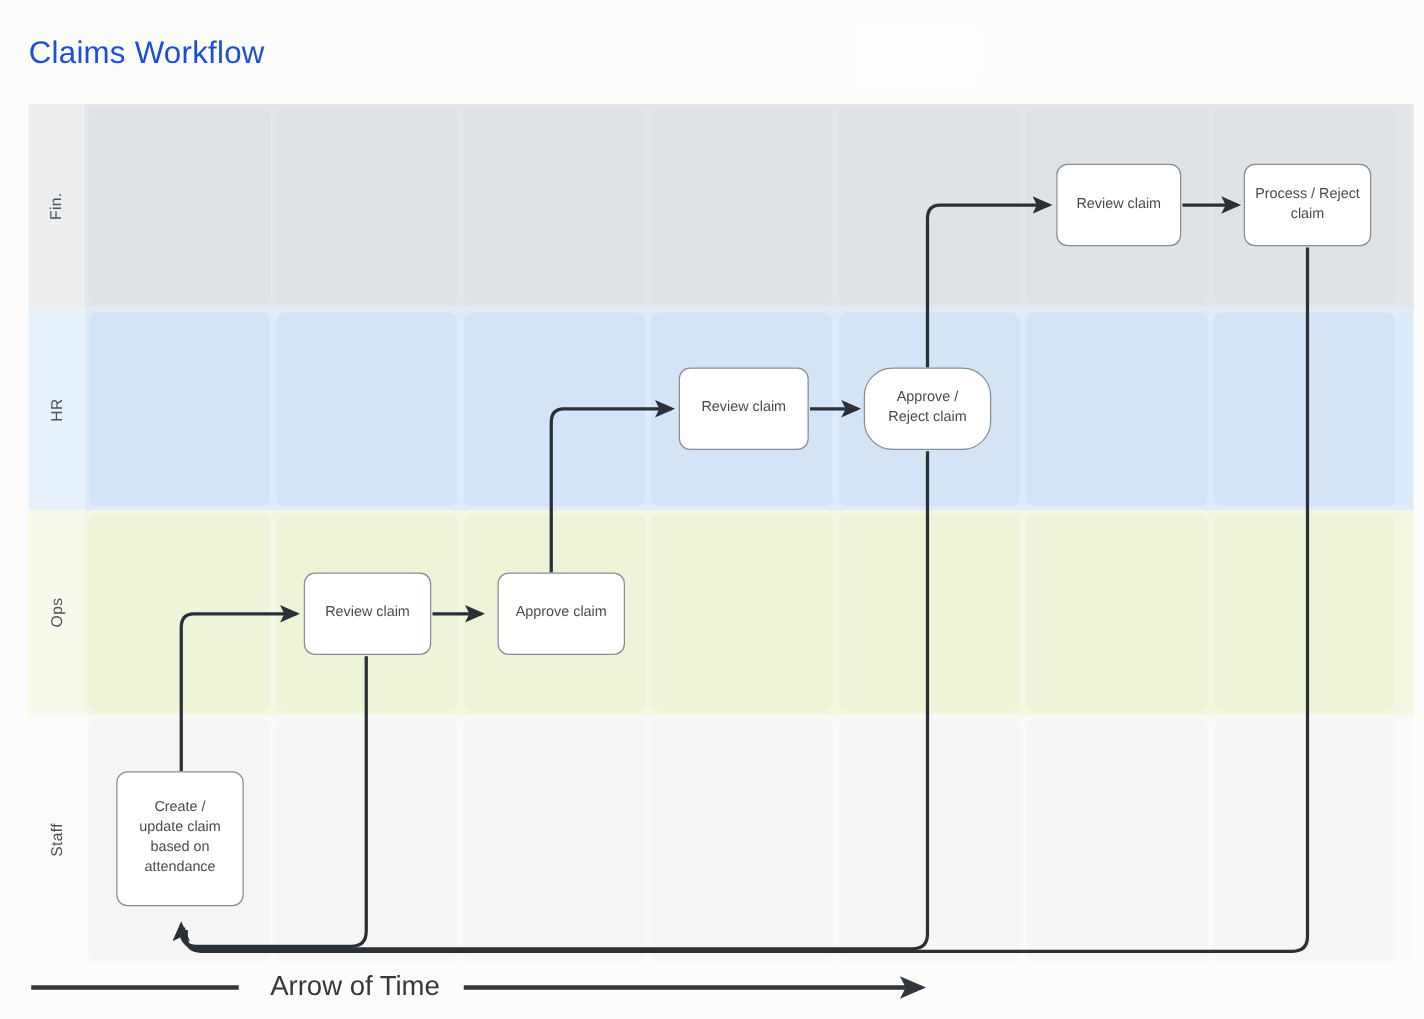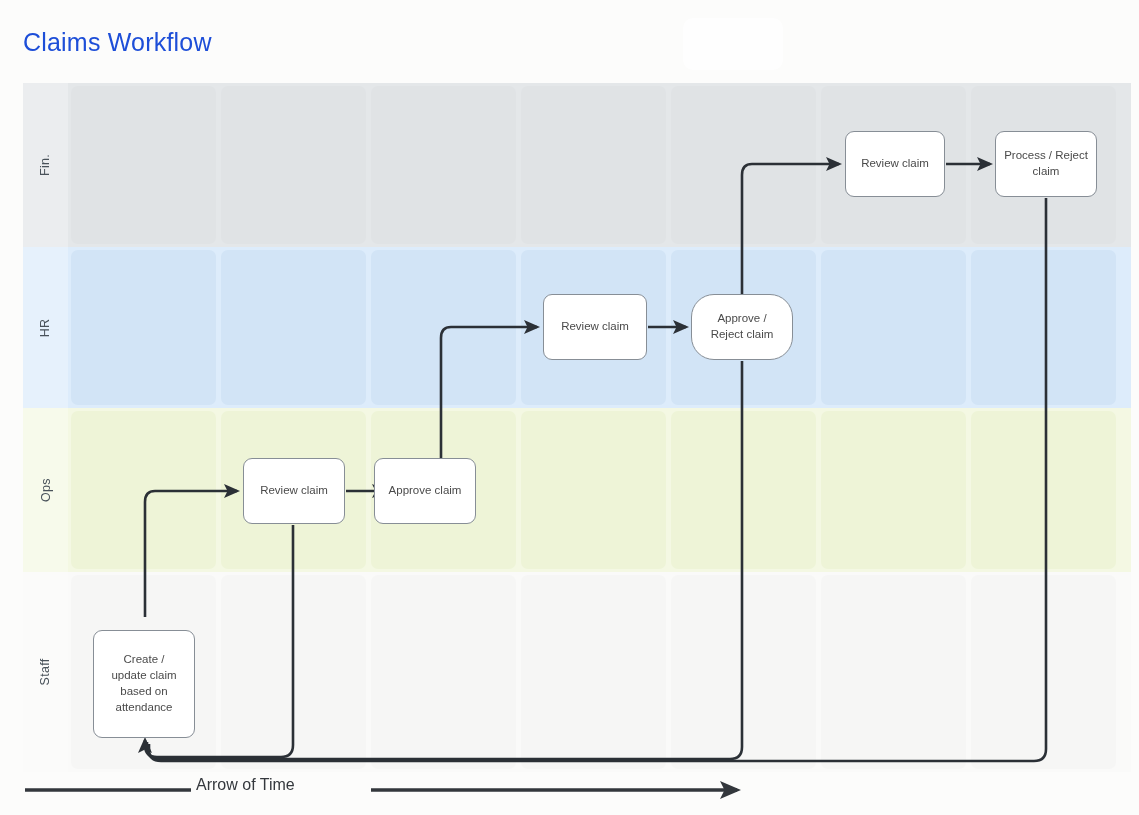--- a/index.html
+++ b/index.html
@@ -42,35 +42,35 @@
   .lane-ops  .cell{background:#eef4d7;}
   .lane-staff .cell{background:#f6f6f5;}
   
   .node{
     position:absolute;box-sizing:border-box;
     background:#ffffff;border:1.5px solid #878e96;border-radius:9px;
     display:flex;align-items:center;justify-content:center;text-align:center;
     font-size:11.5px;line-height:1.38;color:#4a4a4a;
     box-shadow:0 0 0 0 transparent;
   }
-  #n-staff-create{left:93px;top:617px;width:102px;height:108px;padding:0 15px;margin-top:13px;}
+  #n-staff-create{left:93px;top:617px;width:102px;height:108px;padding:0 15px;}
   #n-ops-review  {left:243px;top:458px;width:102px;height:66px;padding:0 10px;}
-  #n-ops-approve {left:374px;top:458px;width:102px;height:66px;padding:0 10px;justify-content:center;}
+  #n-ops-approve {left:398px;top:458px;width:102px;height:66px;padding:0 10px;justify-content:center;}
   #n-hr-review   {left:543px;top:294px;width:104px;height:66px;padding:0 10px;}
   #n-hr-approve  {left:691px;top:294px;width:102px;height:66px;padding:0 8px;border-radius:23px;}
   #n-fin-review  {left:845px;top:131px;width:100px;height:66px;padding:0 10px;}
   #n-fin-process {left:995px;top:131px;width:102px;height:66px;padding:0 8px;justify-content:flex-end;}
   
   svg.overlay{position:absolute;left:0;top:0;width:1139px;height:815px;pointer-events:none;}
   svg.overlay path.edge{fill:none;stroke:#2b3036;stroke-width:2.6;stroke-linejoin:round;stroke-linecap:butt;}
   svg.overlay path.tline{fill:none;stroke:#33373c;stroke-width:3.6;}
   
   .timeline-label{
-    position:absolute;left:196px;top:776px;width:176px;
-    font-size:16px;color:#34383d;
+    position:absolute;left:196px;top:776px;width:176px;text-align:center;
+    font-size:22px;color:#34383d;
   }
 </style>
 </head>
 <body>
 
 <div class="page-title">Claims Workflow</div>
 <div class="artifact"></div>
 
 <div class="panel">
   <div class="lane lane-fin">

